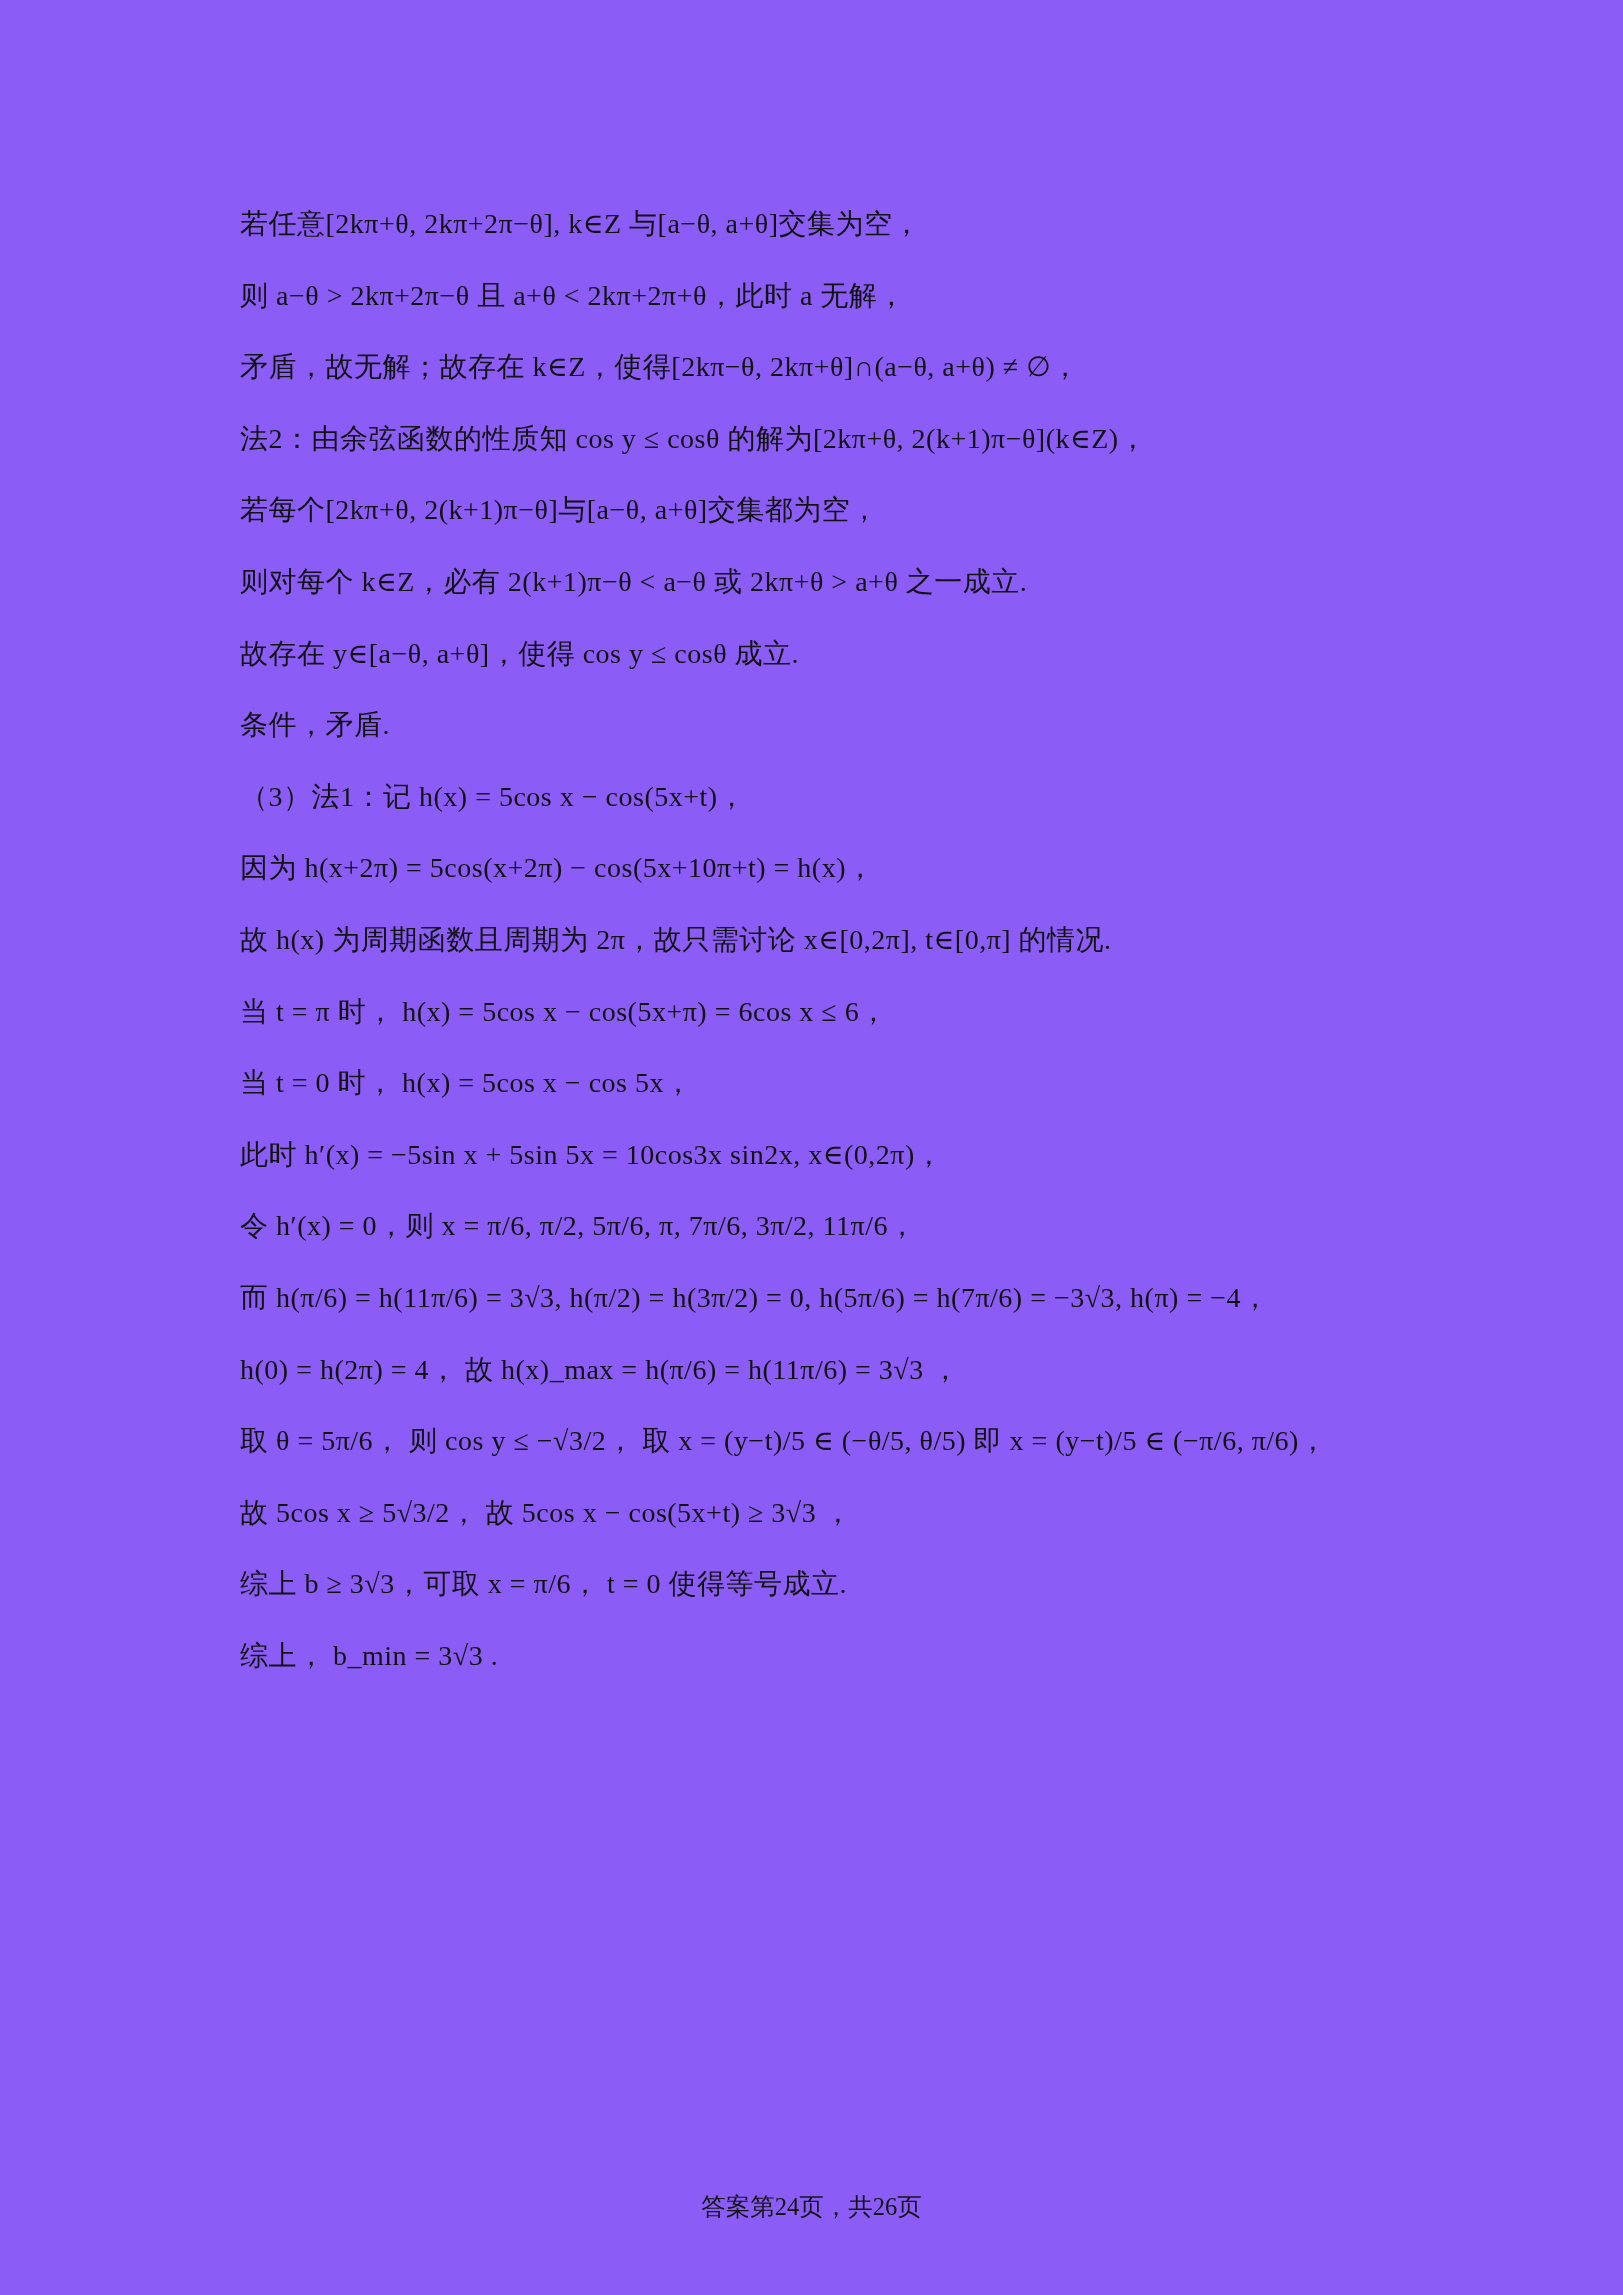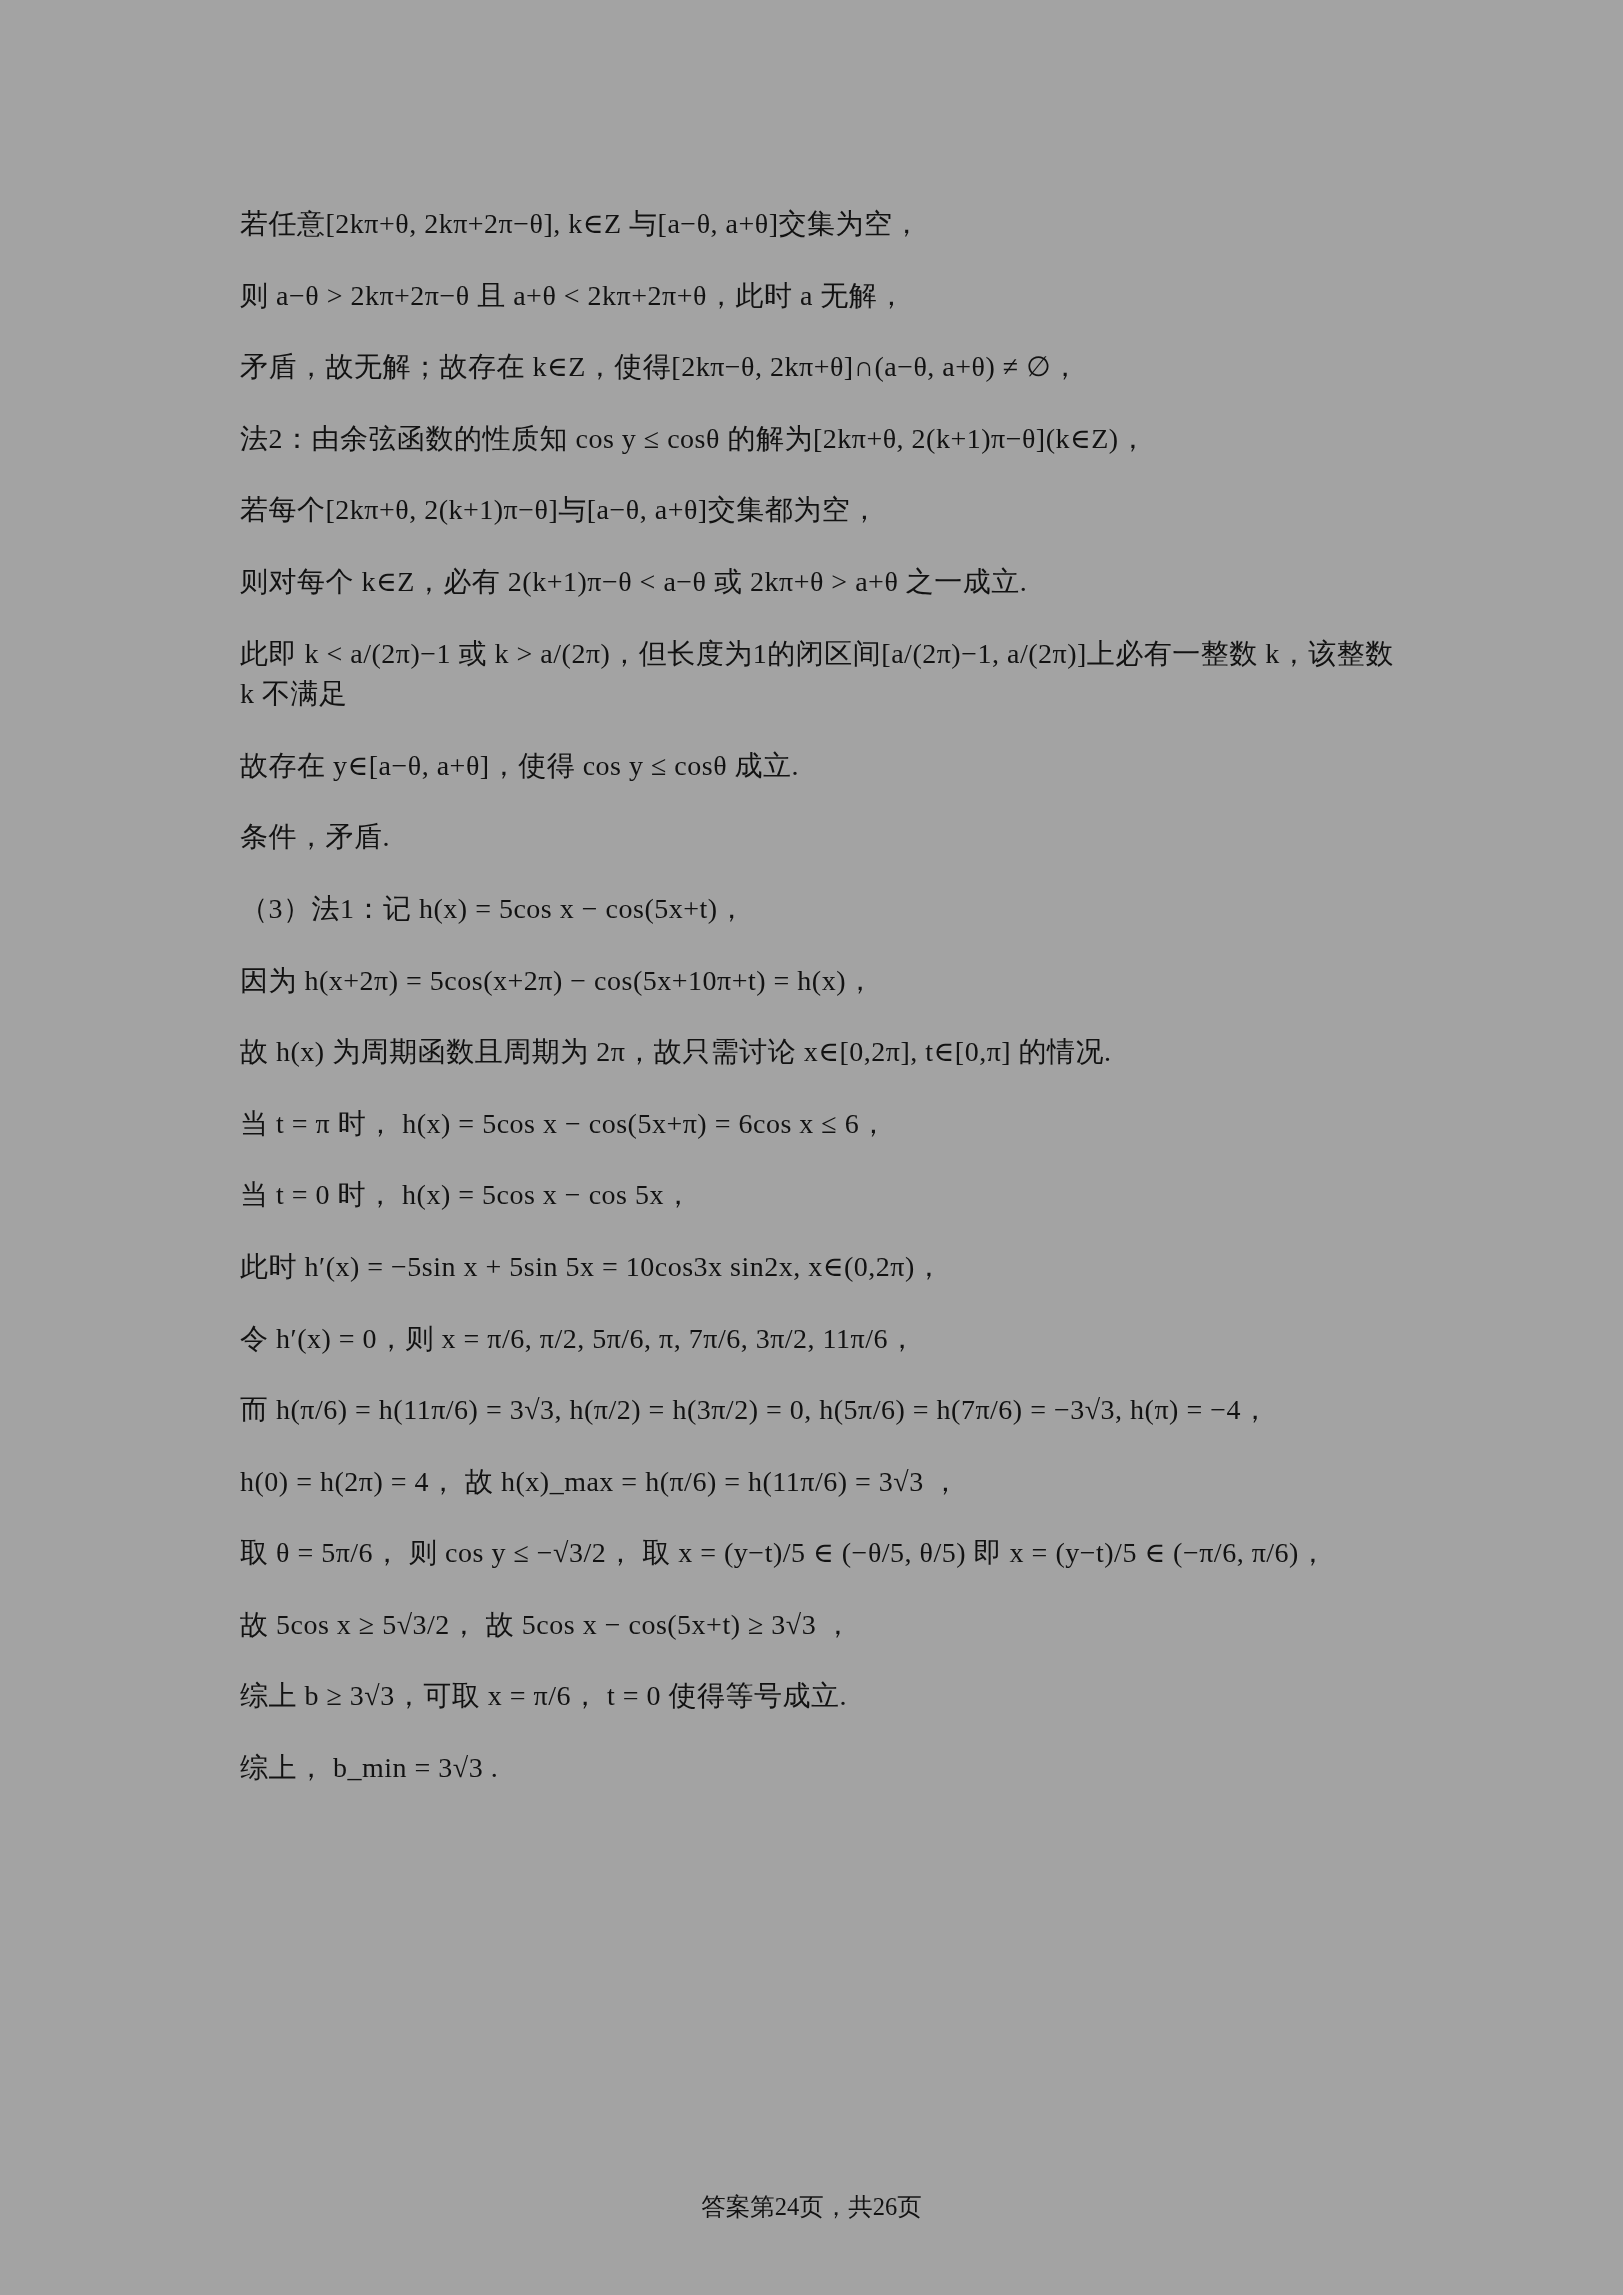--- a/index.html
+++ b/index.html
@@ -10,21 +10,21 @@
   body {
     width: 1623px;
     height: 2295px;
     position: relative;
     color: #121212;
     font-family: "Liberation Serif", "DejaVu Serif", serif;
   }
   .page {
     position: absolute;
     inset: 0;
-    background: #a3a3a3;
+    background: #8b5cf6;
   }
   .content {
     position: absolute;
     left: 240px;
     top: 204px;
     width: 1155px;
     font-size: 28px;
   }
   .line {
     margin: 0 0 31px 0;
@@ -49,21 +49,20 @@
 <body>
 
 <div class="page">
   <div class="content">
     <p class="line">若任意[2kπ+θ, 2kπ+2π−θ], k∈Z 与[a−θ, a+θ]交集为空，</p>
     <p class="line">则 a−θ &gt; 2kπ+2π−θ 且 a+θ &lt; 2kπ+2π+θ，此时 a 无解，</p>
     <p class="line">矛盾，故无解；故存在 k∈Z，使得[2kπ−θ, 2kπ+θ]∩(a−θ, a+θ) ≠ ∅，</p>
     <p class="line gap-top">法2：由余弦函数的性质知 cos y ≤ cosθ 的解为[2kπ+θ, 2(k+1)π−θ](k∈Z)，</p>
     <p class="line">若每个[2kπ+θ, 2(k+1)π−θ]与[a−θ, a+θ]交集都为空，</p>
     <p class="line">则对每个 k∈Z，必有 2(k+1)π−θ &lt; a−θ 或 2kπ+θ &gt; a+θ 之一成立.</p>
-    <p class="line">此即 k &lt; a/(2π)−1 或 k &gt; a/(2π)，但长度为1的闭区间[a/(2π)−1, a/(2π)]上必有一整数 k，该整数 k 不满足</p>
     <p class="line">故存在 y∈[a−θ, a+θ]，使得 cos y ≤ cosθ 成立.</p>
     <p class="line">条件，矛盾.</p>
     <p class="line gap-top">（3）法1：记 h(x) = 5cos x − cos(5x+t)，</p>
     <p class="line">因为 h(x+2π) = 5cos(x+2π) − cos(5x+10π+t) = h(x)，</p>
     <p class="line">故 h(x) 为周期函数且周期为 2π，故只需讨论 x∈[0,2π], t∈[0,π] 的情况.</p>
     <p class="line">当 t = π 时， h(x) = 5cos x − cos(5x+π) = 6cos x ≤ 6，</p>
     <p class="line">当 t = 0 时， h(x) = 5cos x − cos 5x，</p>
     <p class="line">此时 h′(x) = −5sin x + 5sin 5x = 10cos3x sin2x, x∈(0,2π)，</p>
     <p class="line">令 h′(x) = 0，则 x = π/6, π/2, 5π/6, π, 7π/6, 3π/2, 11π/6，</p>
     <p class="line">而 h(π/6) = h(11π/6) = 3√3, h(π/2) = h(3π/2) = 0, h(5π/6) = h(7π/6) = −3√3, h(π) = −4，</p>

